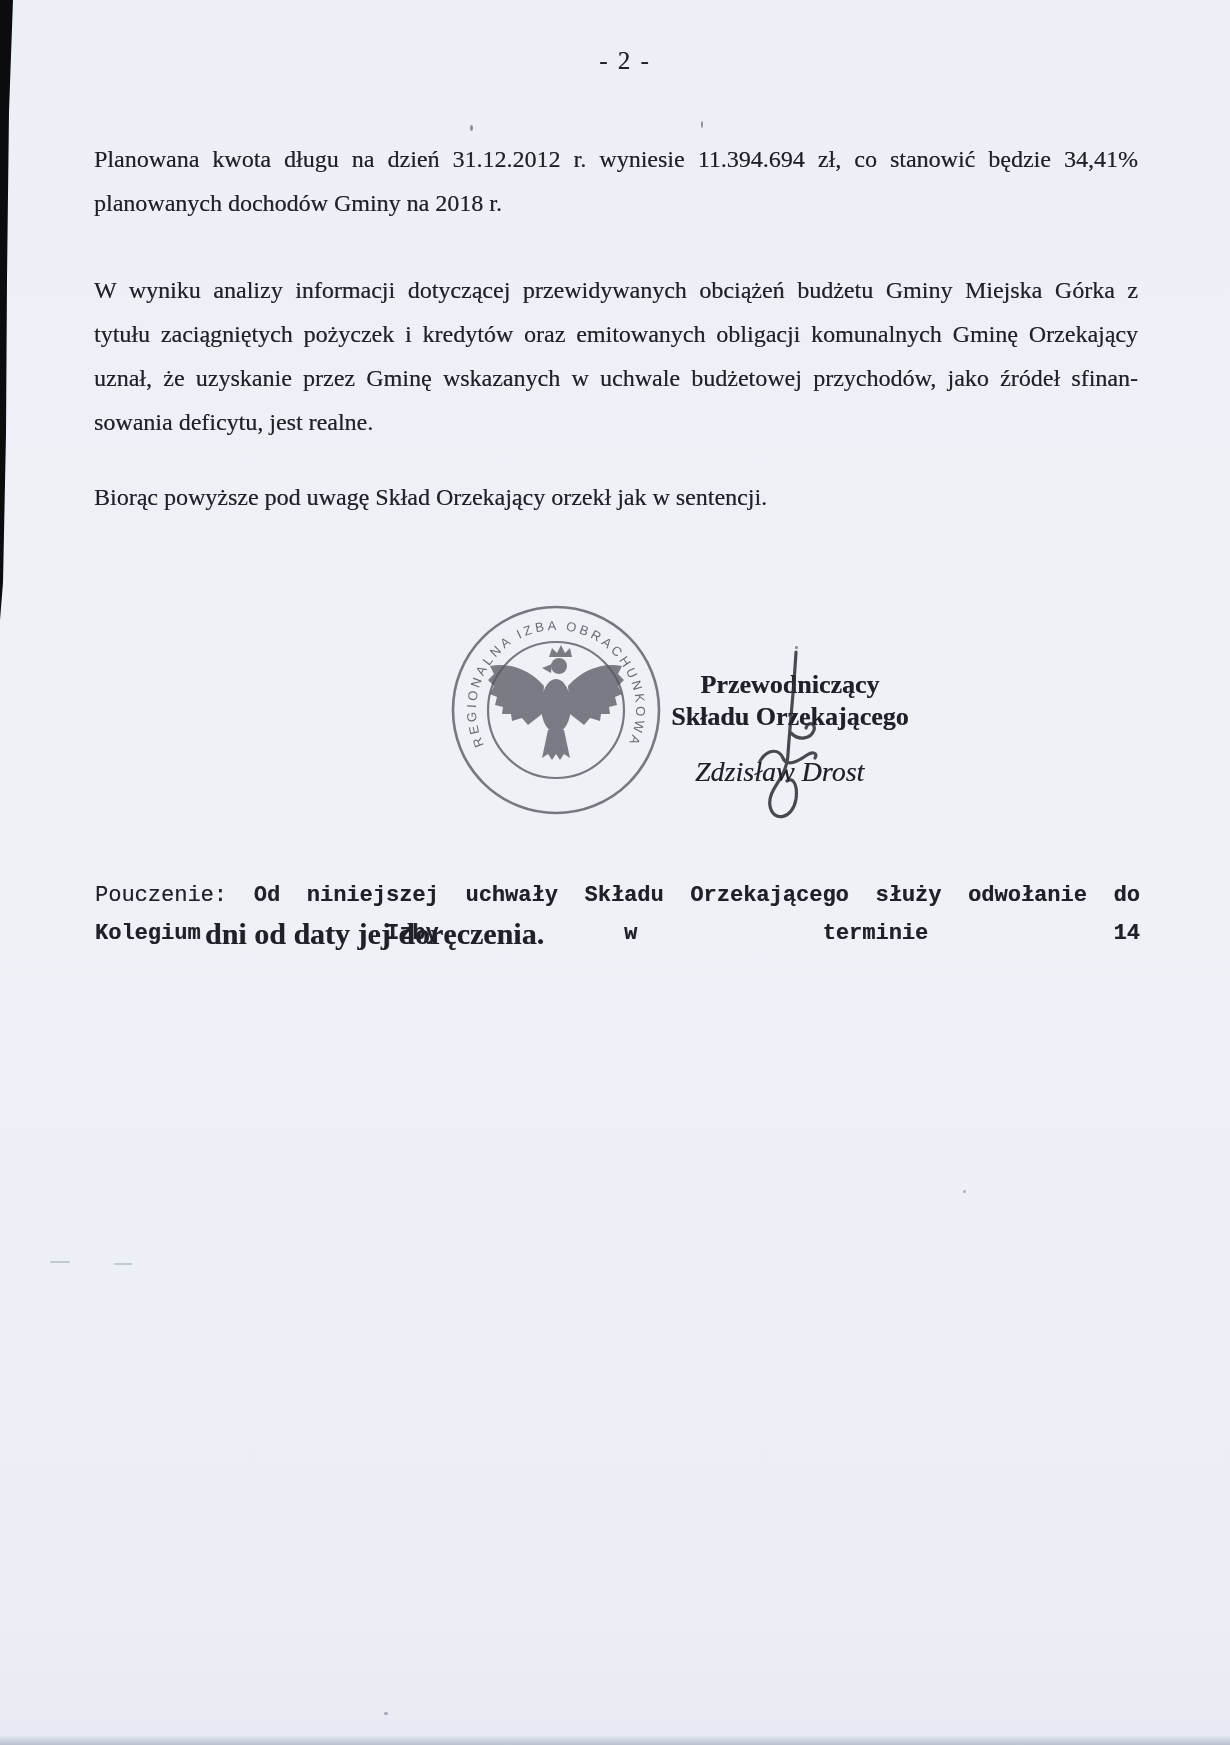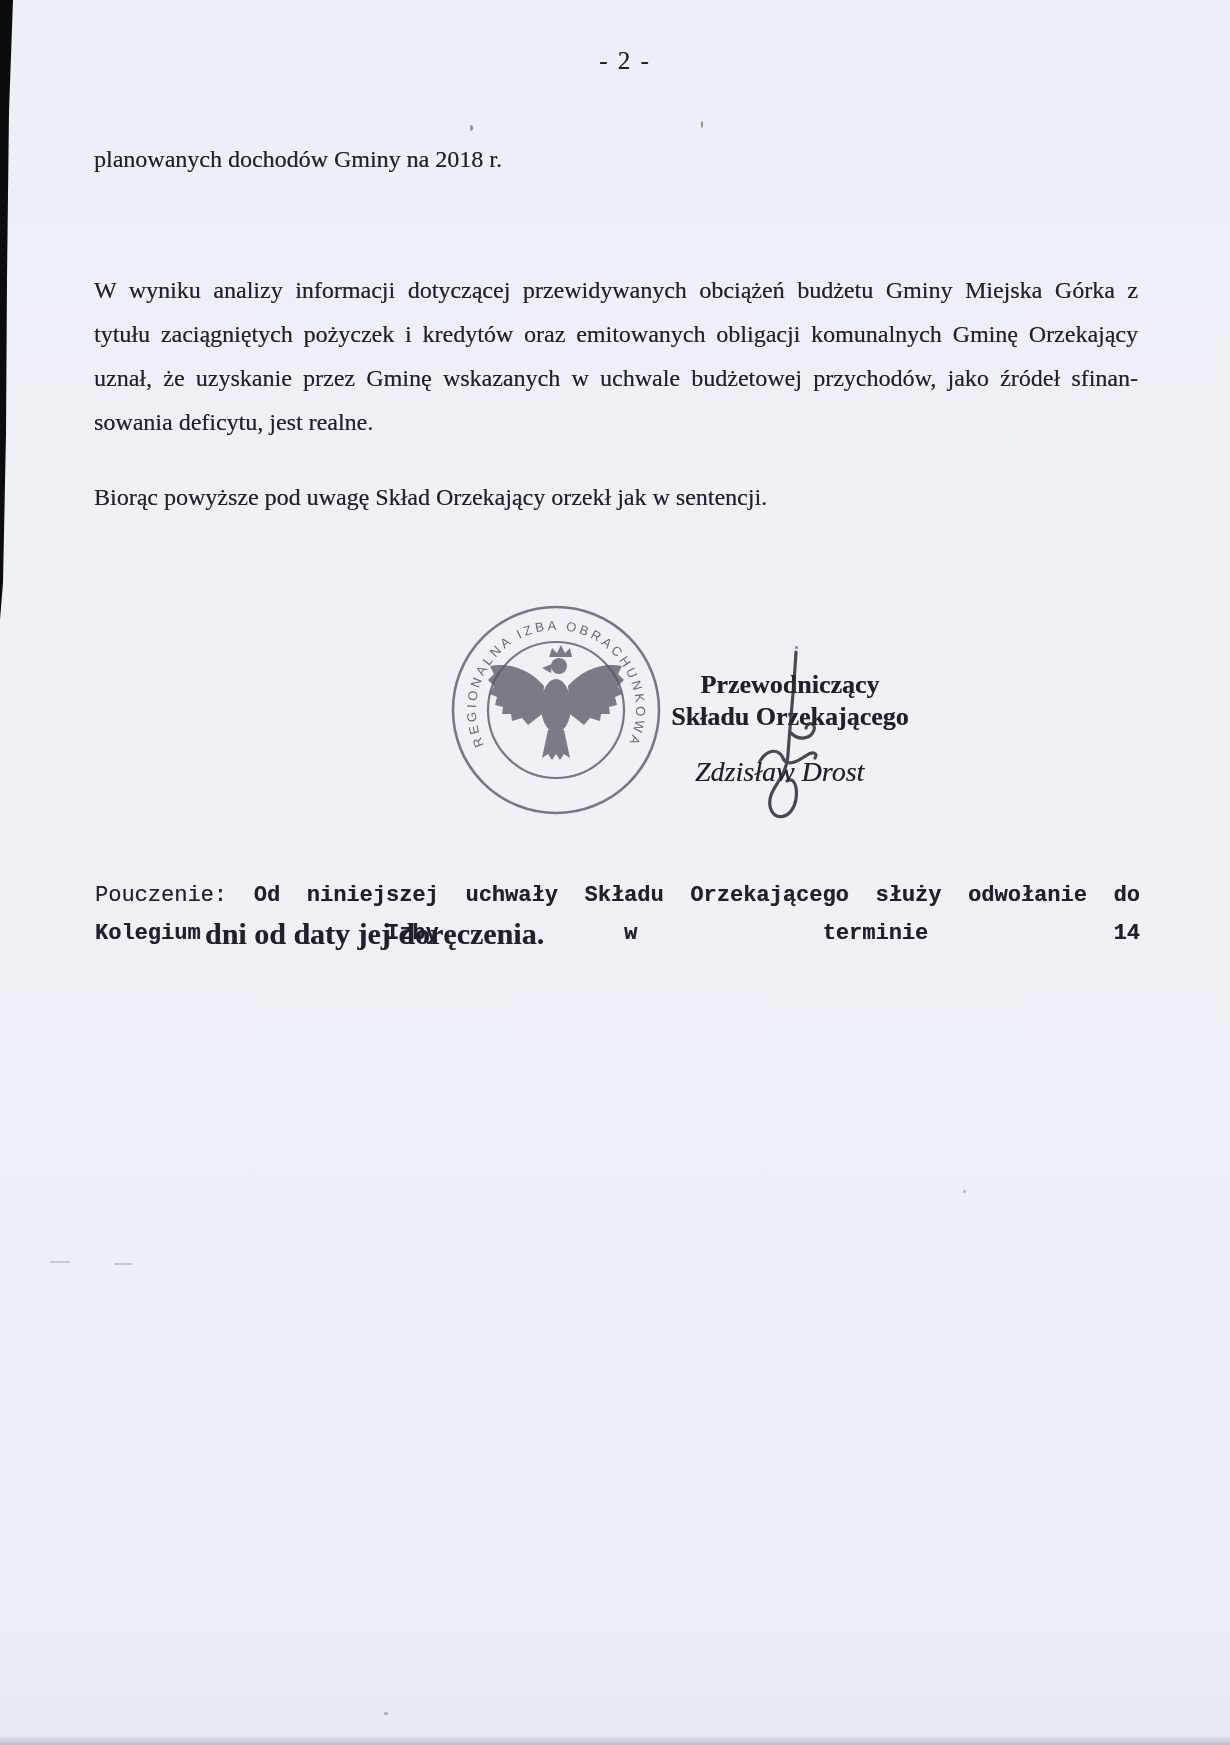--- a/index.html
+++ b/index.html
@@ -56,20 +56,21 @@
   .dash{ position:absolute; background:#c2c7d4; height:2px; border-radius:1px; }
 </style>
 </head>
 <body>
 
 <div class="page">
 
   <div class="page-number txt">- 2 -</div>
 
   <div class="para p1">
+    <div class="jline txt">Planowana kwota długu na dzień 31.12.2012 r. wyniesie 11.394.694 zł, co stanowić będzie 34,41%</div>
     <div class="lline txt">planowanych dochodów Gminy na 2018 r.</div>
   </div>
 
   <div class="para p2">
     <div class="jline txt">W wyniku analizy informacji dotyczącej przewidywanych obciążeń budżetu Gminy Miejska Górka z</div>
     <div class="jline txt">tytułu zaciągniętych pożyczek i kredytów oraz emitowanych obligacji komunalnych Gminę Orzekający</div>
     <div class="jline txt">uznał, że uzyskanie przez Gminę wskazanych w uchwale budżetowej przychodów, jako źródeł sfinan-</div>
     <div class="lline txt">sowania deficytu, jest realne.</div>
   </div>
 

